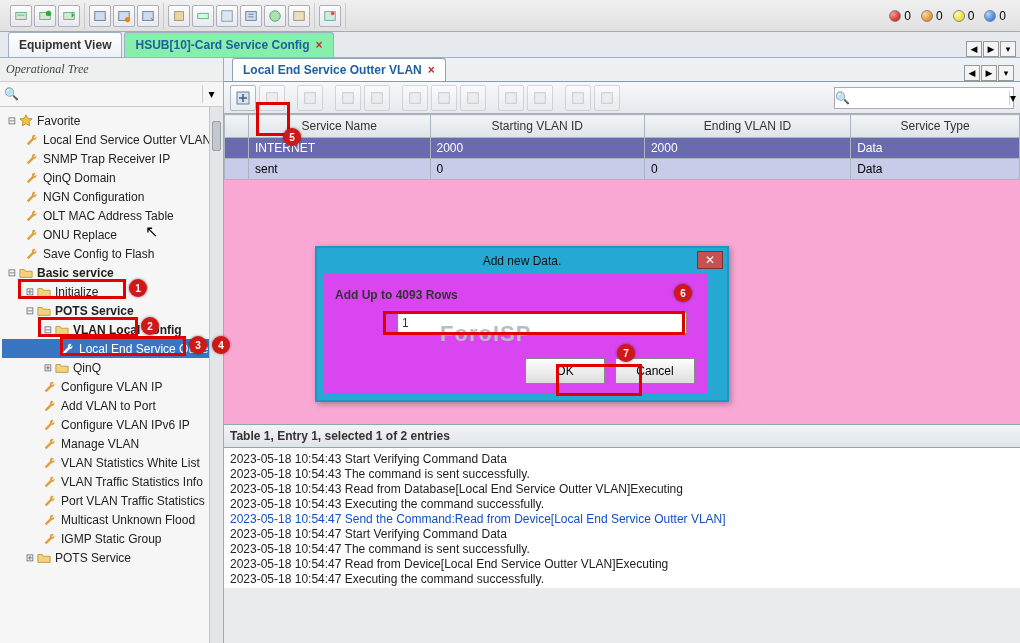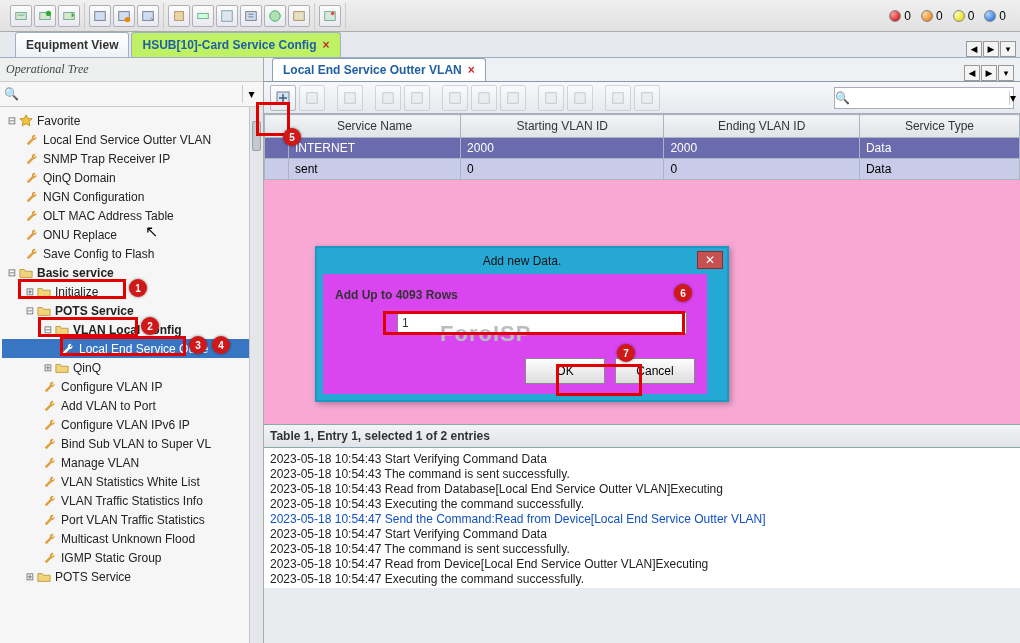--- a/index.html
+++ b/index.html
@@ -12,30 +12,30 @@
 .tb-btn svg { width: 14px; height: 14px; }
 .status-circles { margin-left: auto; display: flex; gap: 10px; align-items: center; padding-right: 8px; }
 .sc { display: flex; align-items: center; gap: 3px; }
 .sc .dot { width: 12px; height: 12px; border-radius: 50%; border: 1px solid #888; }
 .dot-red { background: radial-gradient(circle at 30% 30%, #ff9b9b, #c00000); }
 .dot-orange { background: radial-gradient(circle at 30% 30%, #ffd9a0, #e07000); }
 .dot-yellow { background: radial-gradient(circle at 30% 30%, #ffffb0, #e0d000); }
 .dot-blue { background: radial-gradient(circle at 30% 30%, #b0d4ff, #1060d0); }
 
 
-.tabbar { height: 26px; background: #e6e9ee; border-bottom: 1px solid #9fb0c6; display: flex; align-items: flex-end; padding-left: 15px; position: relative; }
+.tabbar { height: 26px; background: #e6e9ee; border-bottom: 1px solid #9fb0c6; display: flex; align-items: flex-end; padding-left: 8px; position: relative; }
 .tab { padding: 5px 10px; border: 1px solid #9fb0c6; border-bottom: none; background: linear-gradient(#fff,#eef2f5); margin-right: 2px; display: flex; align-items: center; gap: 6px; font-weight: bold; color: #333; border-radius: 3px 3px 0 0; }
-.tab.active { color: #2060a0; background: #bef264; }
+.tab.active { color: #2060a0; background: #86efac; }
 .tab .close { color: #c03030; font-weight: bold; }
 .tab-nav { margin-left: auto; display: flex; gap: 1px; padding-right: 4px; }
 .tab-nav-btn { width: 16px; height: 16px; border: 1px solid #999; background: #f4f4f4; font-size: 9px; display:flex;align-items:center;justify-content:center;}
 
 
 .main { display: flex; height: calc(643px - 32px - 26px); }
-.left-pane { width: 264px; background: #f6f6f6; border-right: 1px solid #aaa; display:flex; flex-direction:column; }
+.left-pane { width: 224px; background: #f6f6f6; border-right: 1px solid #aaa; display:flex; flex-direction:column; }
 .op-tree-header { padding: 4px 6px; border-bottom: 1px solid #ccc; background: #eef0f0; color:#444; font-family: Georgia, serif; font-style: italic;}
 .search-row { display: flex; border-bottom: 1px solid #ccc; padding: 3px; gap:2px; }
 .search-row .sicon { width: 18px; display:flex; align-items:center; justify-content:center; color:#667; }
 .search-row input { flex:1; border: none; background: transparent; padding: 2px; }
 .search-row .drop { width: 18px; border-left: 1px solid #ccc; display:flex; align-items:center; justify-content:center; }
 
 .tree { flex:1; overflow: hidden; padding: 4px 0 4px 2px; position:relative; }
 .t-row { display: flex; align-items: center; height: 19px; padding-left: 0; white-space: nowrap; cursor: default; }
 .t-row .exp { width: 12px; text-align:center; color:#666; font-size:10px; display:inline-block;}
 .t-row .icn { width:16px; height:16px; display:inline-flex; align-items:center; justify-content:center; margin-right:3px; }
@@ -355,28 +355,20 @@
           </span>
           <span class="lbl">Add VLAN to Port</span>
         </div>
       <div class="t-row indent2">
           <span class="icn wrench">
             <svg viewBox="0 0 16 16">
               <path d="M11 2a3 3 0 00-3 4L2 12l2 2 6-6a3 3 0 003-4l-2 2-1-1 2-2z" fill="#e0a040"></path>
             </svg>
           </span>
           <span class="lbl">Configure VLAN IPv6 IP</span>
-        </div>
-      <div class="t-row indent2">
-          <span class="icn wrench">
-            <svg viewBox="0 0 16 16">
-              <path d="M11 2a3 3 0 00-3 4L2 12l2 2 6-6a3 3 0 003-4l-2 2-1-1 2-2z" fill="#e0a040"></path>
-            </svg>
-          </span>
-          <span class="lbl">Bind Sub VLAN to Super VL</span>
         </div>
       <div class="t-row indent2">
           <span class="icn wrench">
             <svg viewBox="0 0 16 16">
               <path d="M11 2a3 3 0 00-3 4L2 12l2 2 6-6a3 3 0 003-4l-2 2-1-1 2-2z" fill="#e0a040"></path>
             </svg>
           </span>
           <span class="lbl">Manage VLAN</span>
         </div>
       <div class="t-row indent2">

